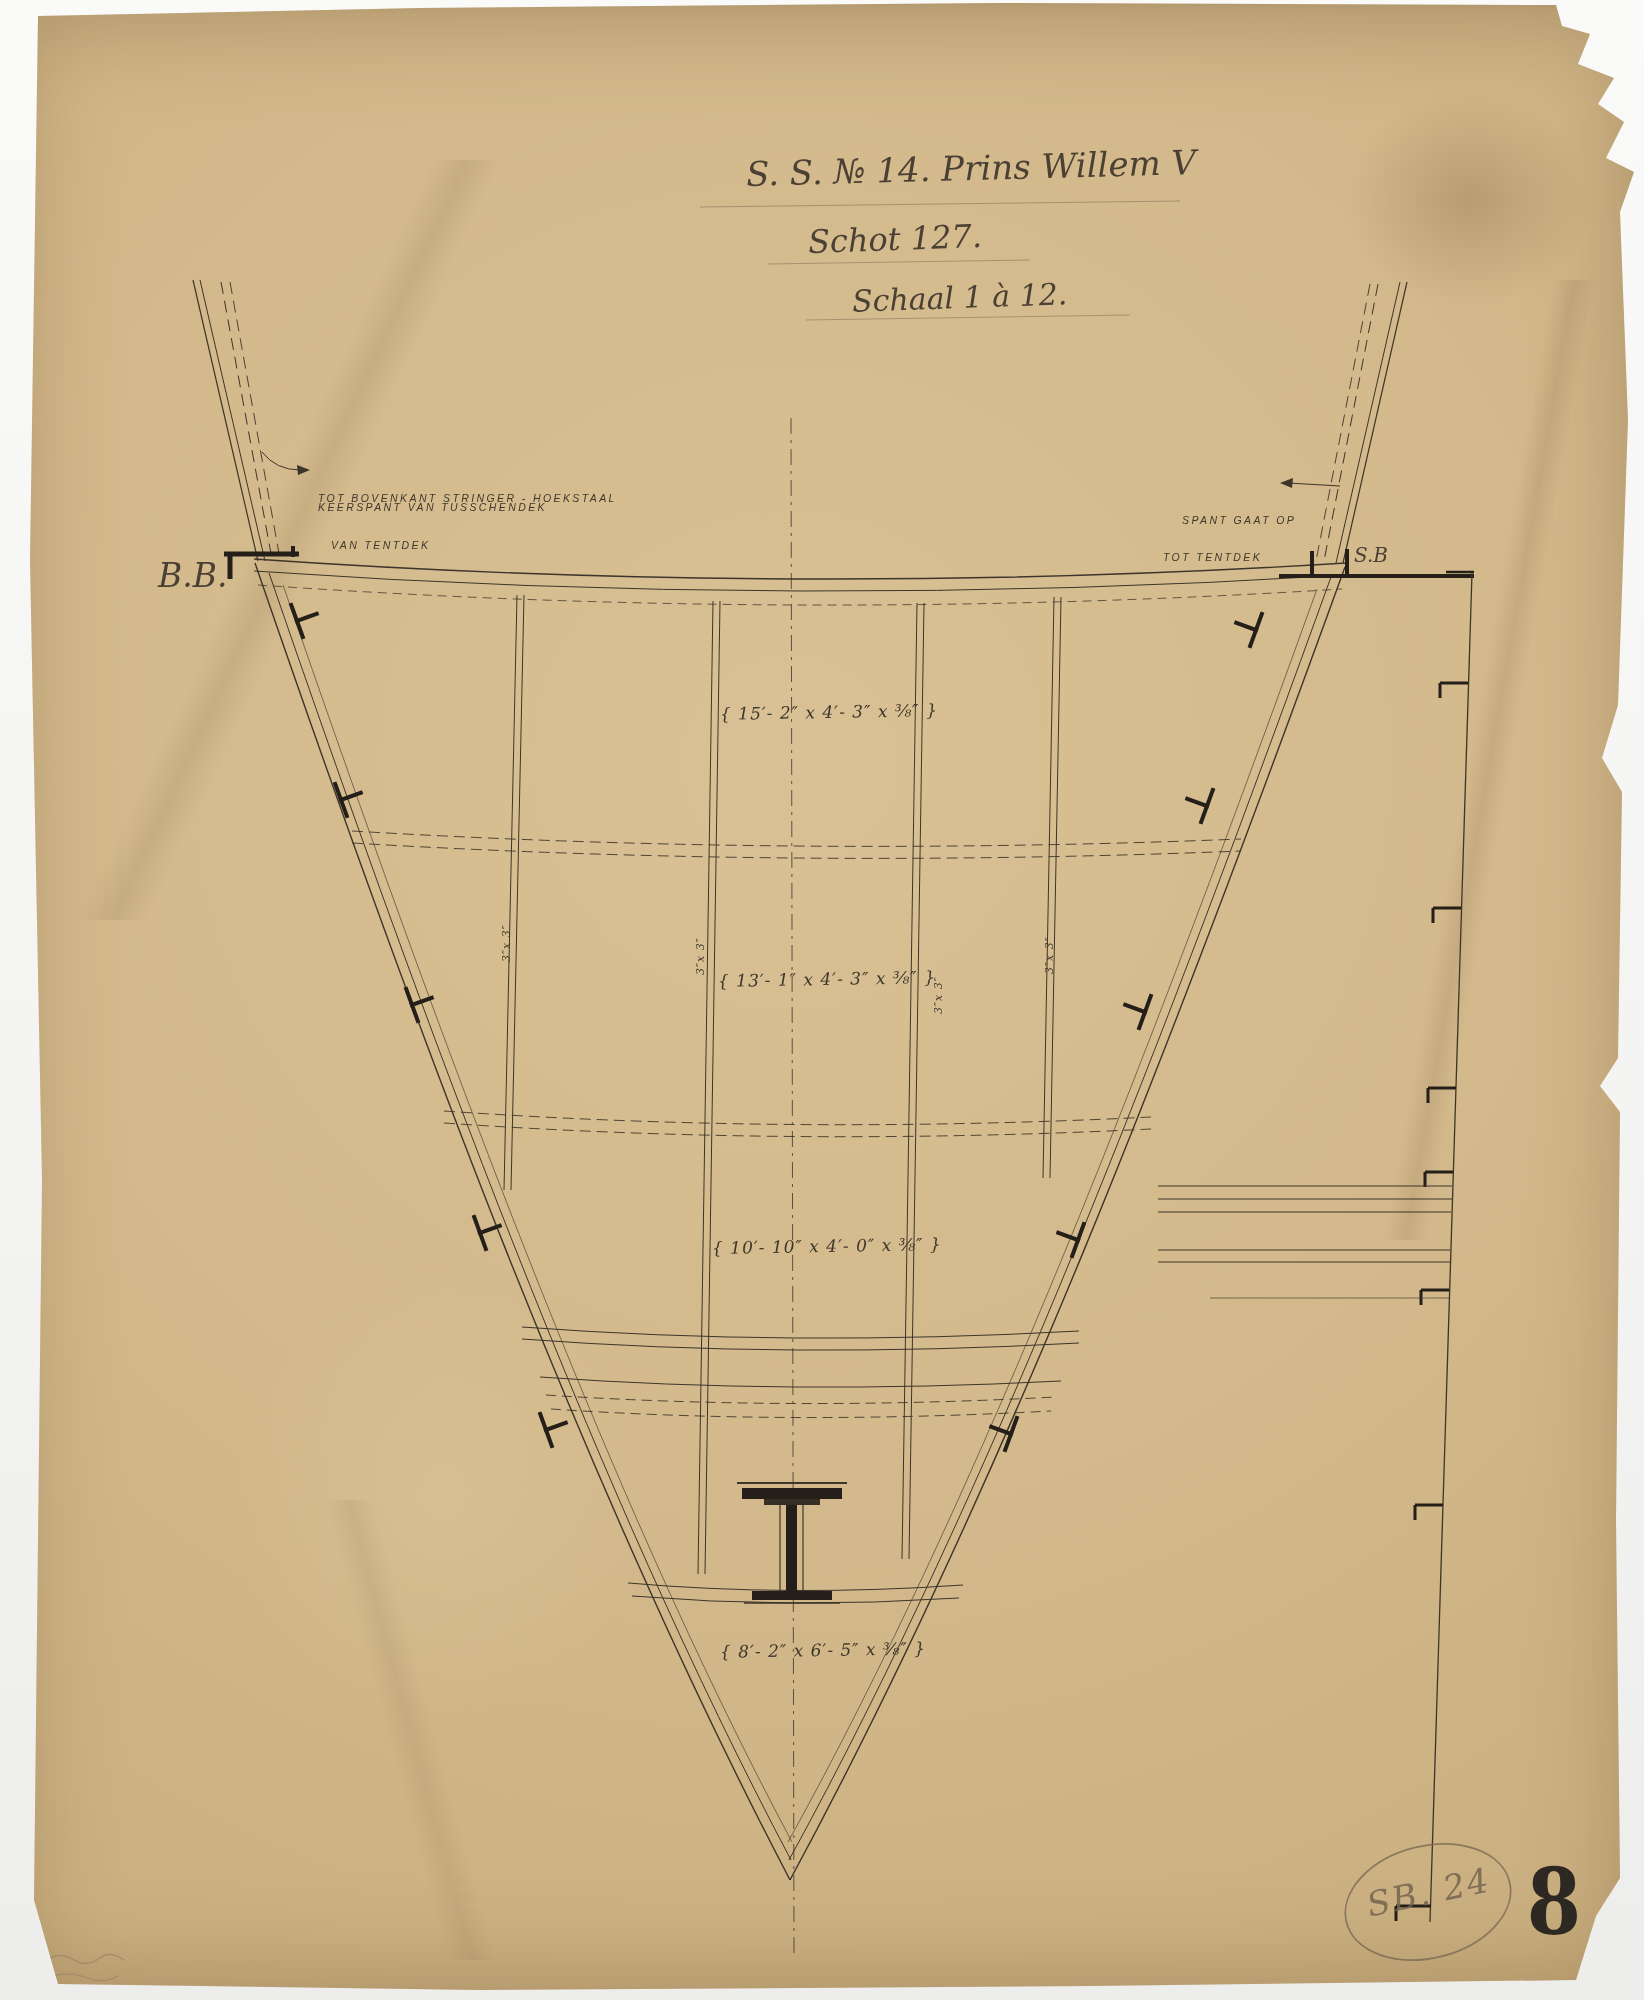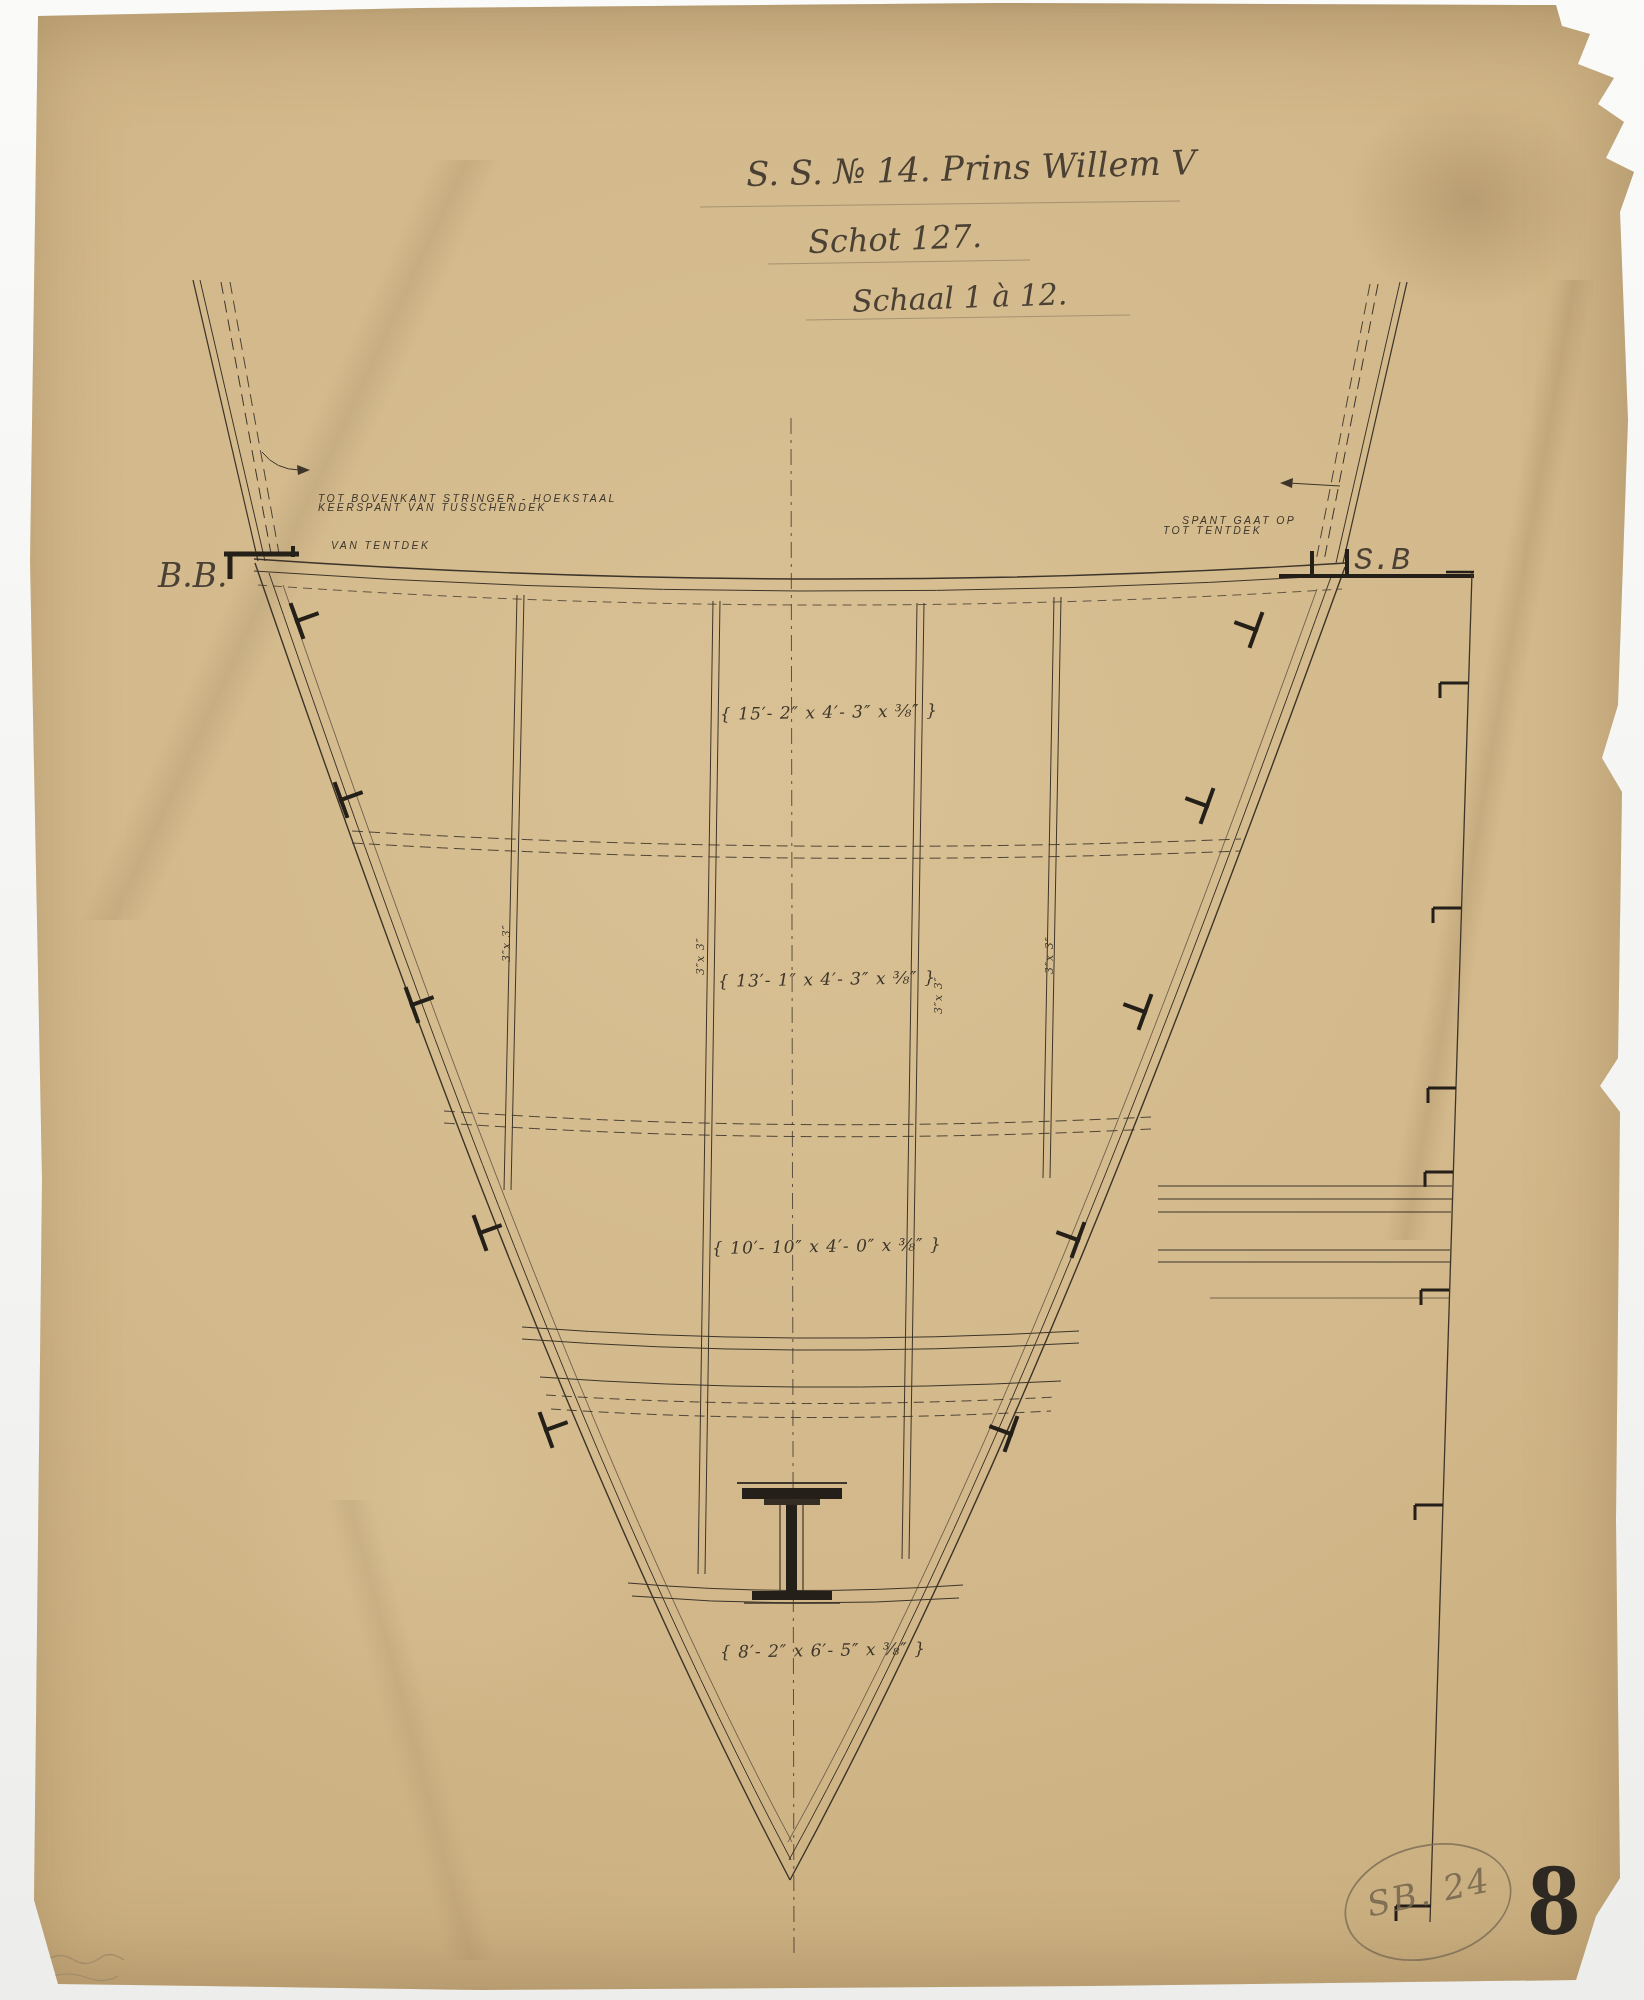--- a/index.html
+++ b/index.html
@@ -211,24 +211,24 @@
 
   <div class="txt hand" style="left:746px;top:148px;font-size:34px;transform:rotate(-1.5deg);">S. S. № 14. Prins Willem V</div>
   <div class="txt hand" style="left:808px;top:220px;font-size:32px;transform:rotate(-2deg);">Schot 127.</div>
   <div class="txt hand" style="left:852px;top:280px;font-size:30px;transform:rotate(-2deg);">Schaal 1 à 12.</div>
 
   <div class="txt lettering" style="left:318px;top:461px;">KEERSPANT VAN TUSSCHENDEK</div>
   <div class="txt lettering" style="left:318px;top:452px;">TOT BOVENKANT STRINGER - HOEKSTAAL</div>
   <div class="txt lettering" style="left:331px;top:499px;">VAN TENTDEK</div>
 
   <div class="txt lettering" style="left:1182px;top:474px;">SPANT GAAT OP</div>
-  <div class="txt lettering" style="left:1163px;top:484px;">TOT TENTDEK</div>
+  <div class="txt lettering" style="left:1163px;top:511px;">TOT TENTDEK</div>
 
   <div class="txt hand" style="left:158px;top:556px;font-size:33px;">B.B.</div>
-  <div class="txt hand" style="left:1354px;top:543px;font-size:31px;font-family:Liberation Mono, monospace;">S.B</div>
+  <div class="txt hand" style="left:1354px;top:543px;font-size:20px;">S.B</div>
 
   <div class="txt dim" style="left:720px;top:702px;">{ 15′- 2″ x 4′- 3″ x ⅜″ }</div>
   <div class="txt dim" style="left:718px;top:969px;">{ 13′- 1″ x 4′- 3″ x ⅜″ }</div>
   <div class="txt dim" style="left:712px;top:1236px;">{ 10′- 10″ x 4′- 0″ x ⅜″ }</div>
   <div class="txt dim" style="left:720px;top:1640px;">{ 8′- 2″ x 6′- 5″ x ⅜″ }</div>
 
   <div class="txt stiff" style="left:500px;top:962px;">3″x 3″</div>
   <div class="txt stiff" style="left:694px;top:975px;">3″x 3″</div>
   <div class="txt stiff" style="left:932px;top:1014px;">3″x 3″</div>
   <div class="txt stiff" style="left:1043px;top:974px;">3″x 3″</div>

